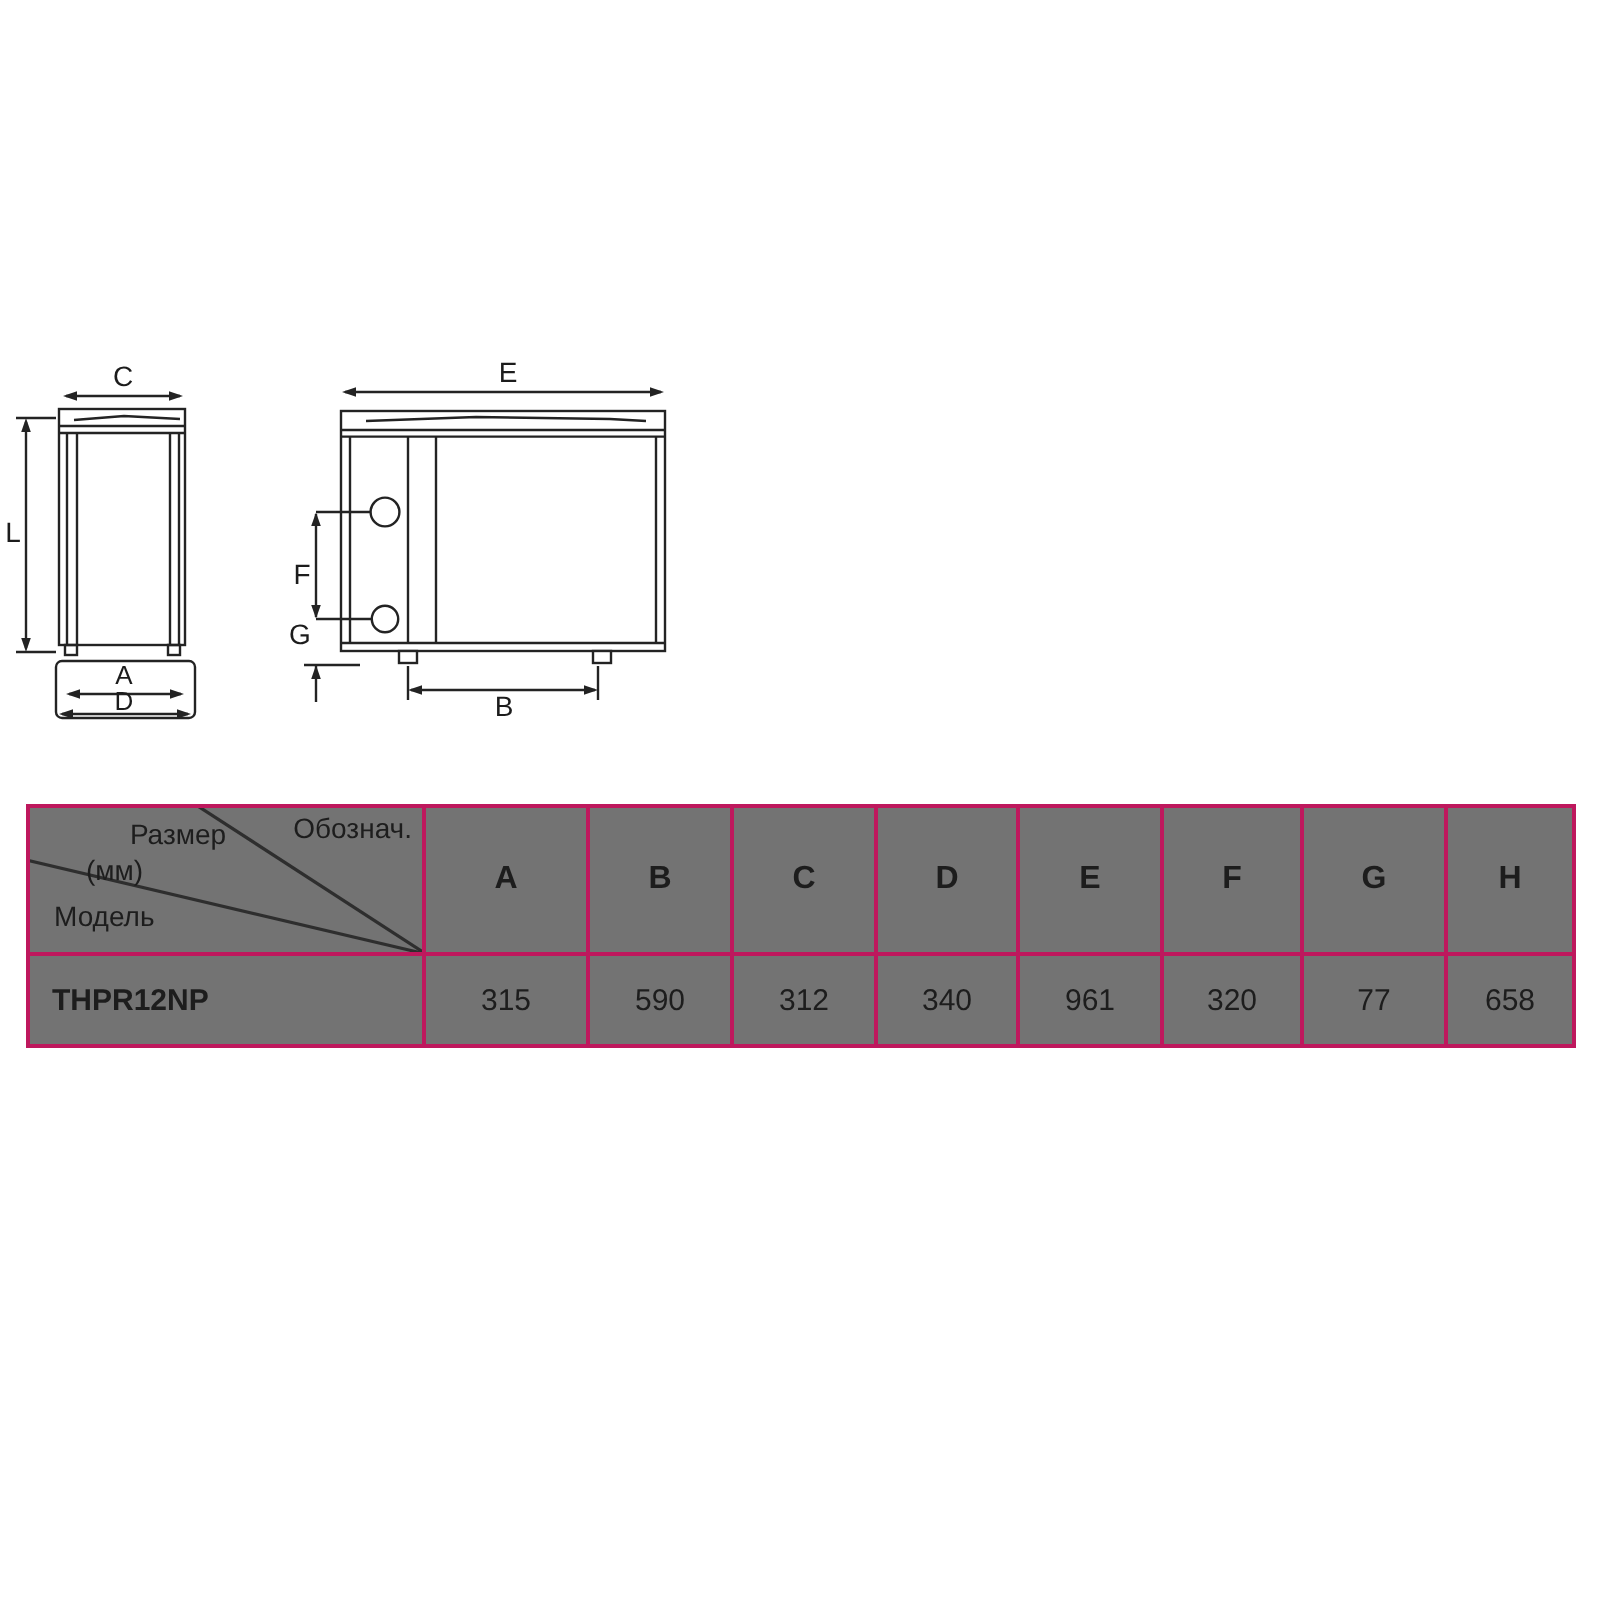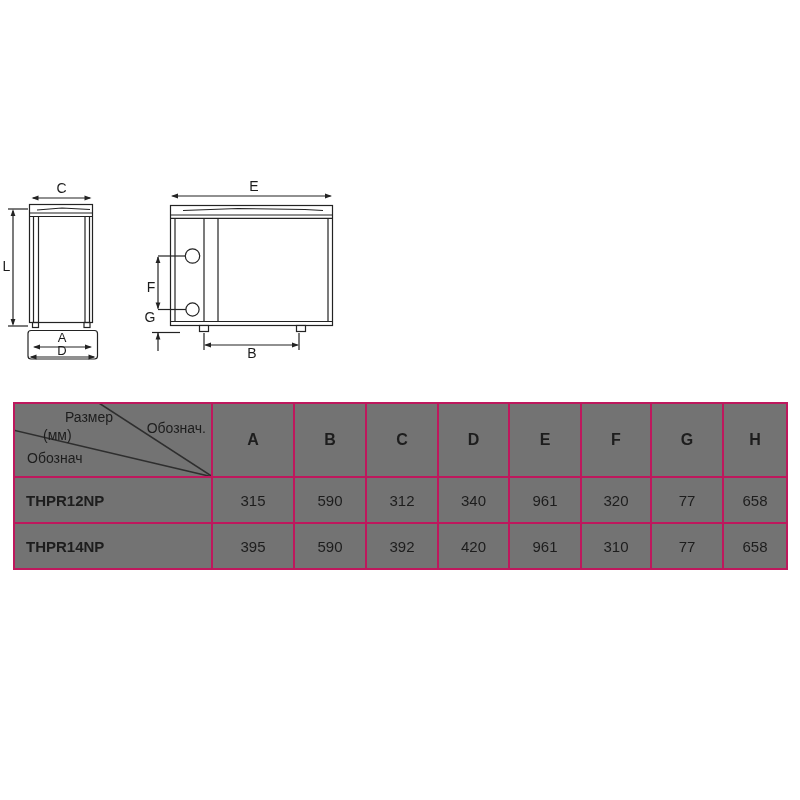--- a/index.html
+++ b/index.html
@@ -11,21 +11,21 @@
              table-layout:fixed;background:#fff;}
   .dim-table td,.dim-table th{border:2px solid #be185d;background:#737373;padding:0;}
   .dim-table th.col-letter{height:72px;font-size:16px;font-weight:bold;text-align:center;}
   .dim-table td.val{height:44px;font-size:15px;font-weight:normal;text-align:center;}
   .dim-table td.model{font-size:15px;font-weight:bold;text-align:left;padding-left:11px;}
   .corner-cell{position:relative;height:72px;}
   .corner-cell svg{position:absolute;inset:0;width:100%;height:100%;}
   .corner-cell .ctext{position:absolute;font-size:14px;line-height:16px;white-space:nowrap;}
   .ct-size{left:28px;top:5px;width:92px;text-align:center;}
   .ct-unit{left:28px;top:23px;width:92px;text-align:left;}
-  .ct-desig{right:5px;top:16px;}
+  .ct-desig{right:5px;top:2px;}
   .ct-model{left:12px;top:46px;}
 </style>
 </head>
 <body>
 
 <div id="page">
 
   <svg id="tech-drawing" width="800" height="395" viewBox="0 0 800 395">
 
     <g stroke="#232323" stroke-width="1.2" fill="none">
@@ -124,21 +124,21 @@
     <tbody>
         <tr>
       <td class="corner-cell">
         <svg viewBox="0 0 194 72" preserveAspectRatio="none">
           <line x1="83" y1="-1" x2="196" y2="73" stroke="#2e2e2e" stroke-width="1.6"></line>
           <line x1="-2" y1="26" x2="196" y2="73" stroke="#2e2e2e" stroke-width="1.6"></line>
         </svg>
         <span class="ctext ct-size">Размер</span>
         <span class="ctext ct-unit">(мм)</span>
         <span class="ctext ct-desig">Обознач.</span>
-        <span class="ctext ct-model">Обознач</span>
+        <span class="ctext ct-model">Модель</span>
       </td>
       <th class="col-letter">A</th>
       <th class="col-letter">B</th>
       <th class="col-letter">C</th>
       <th class="col-letter">D</th>
       <th class="col-letter">E</th>
       <th class="col-letter">F</th>
       <th class="col-letter">G</th>
       <th class="col-letter">H</th>
     </tr>
@@ -146,26 +146,15 @@
       <td class="val model">THPR12NP</td>
       <td class="val">315</td>
       <td class="val">590</td>
       <td class="val">312</td>
       <td class="val">340</td>
       <td class="val">961</td>
       <td class="val">320</td>
       <td class="val">77</td>
       <td class="val">658</td>
     </tr>
-    <tr>
-      <td class="val model">THPR14NP</td>
-      <td class="val">395</td>
-      <td class="val">590</td>
-      <td class="val">392</td>
-      <td class="val">420</td>
-      <td class="val">961</td>
-      <td class="val">310</td>
-      <td class="val">77</td>
-      <td class="val">658</td>
-    </tr>
   </tbody>
     </table>
 </div>
 
 </body></html>

